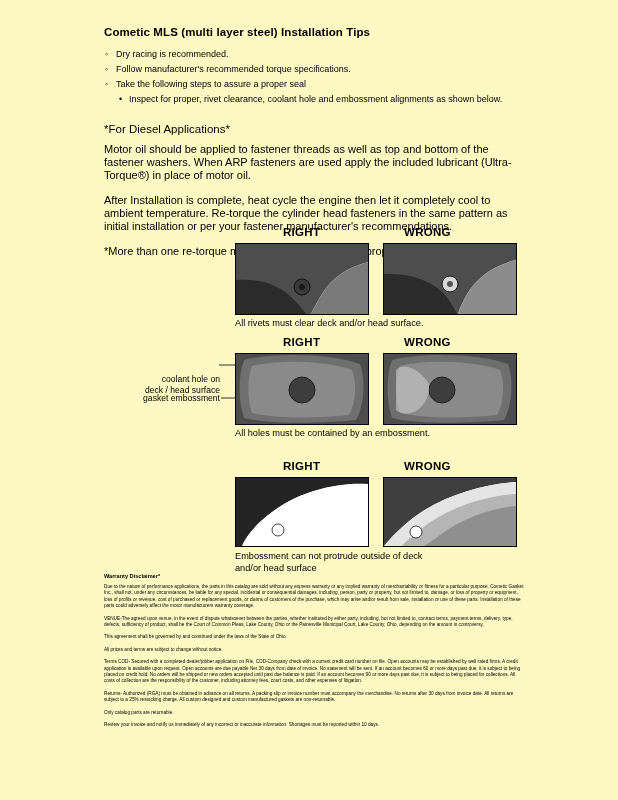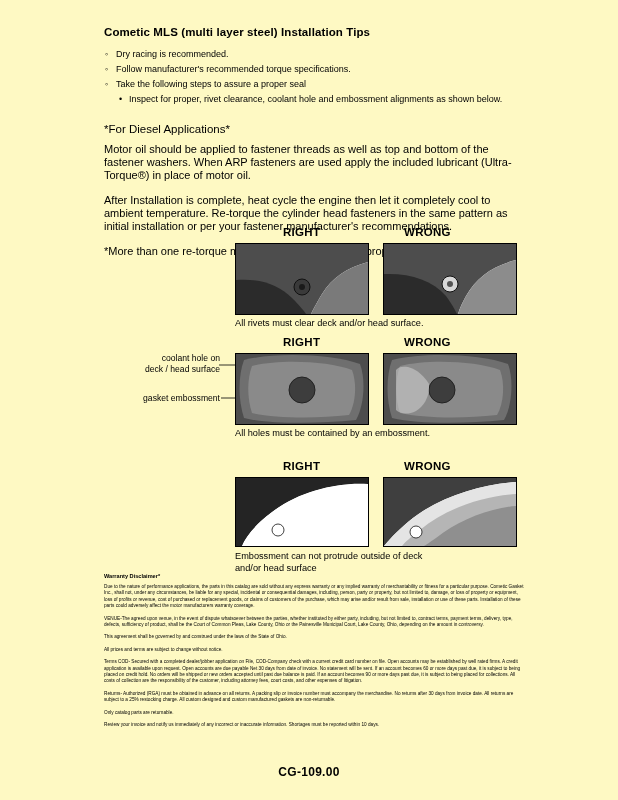--- a/index.html
+++ b/index.html
@@ -201,21 +201,21 @@
         </svg>
       </div>
 
       <div class="caption" style="left:235px; top:91px;">All rivets must clear deck and/or head surface.</div>
     </div>
 
     <div class="figrow" style="height:110px; margin-top:10px;">
       <div class="figlabel" style="left:283px; top:0px;">RIGHT</div>
       <div class="figlabel" style="left:404px; top:0px;">WRONG</div>
 
-      <div class="annot" style="left:108px; top:17px; width:112px;">
+      <div class="annot" style="left:108px; top:38px; width:112px;">
         <span>coolant hole on</span><br>
         <span>deck / head surface</span>
       </div>
       <div class="annot" style="left:92px; top:57px; width:128px;">gasket embossment</div>
 
       <svg style="position:absolute; left:215px; top:18px;" width="110" height="70" viewBox="0 0 110 70" xmlns="http://www.w3.org/2000/svg">
         <line x1="4" y1="11" x2="62" y2="11" stroke="#000" stroke-width="0.8"></line>
         <line x1="62" y1="11" x2="84" y2="26" stroke="#000" stroke-width="0.8"></line>
         <line x1="6" y1="44" x2="54" y2="44" stroke="#000" stroke-width="0.8"></line>
         <line x1="54" y1="44" x2="74" y2="36" stroke="#000" stroke-width="0.8"></line>
@@ -284,15 +284,14 @@
     <p>Due to the nature of performance applications, the parts in this catalog are sold without any express warranty or any implied warranty of merchantability or fitness for a particular purpose.  Cometic Gasket Inc., shall not, under any circumstances, be liable for any special, incidental or consequential damages, including, person, party or property, but not limited to, damage, or loss of property or equipment, loss of profits or revenue, cost of purchased or replacement goods, or claims of customers of the purchase, which may arise and/or result from sale, installation or use of these parts.  Installation of these parts could adversely affect the motor manufacturers warranty coverage.</p>
     <p>VENUE-The agreed upon venue, in the event of dispute whatsoever between the parties, whether instituted by either party, including, but not limited to, contract terms, payment terms, delivery, type, defects, sufficiency of product, shall be the Court of Common Pleas, Lake County, Ohio or the Painesville Municipal Court, Lake County, Ohio, depending on the amount in controversy.</p>
     <p>This agreement shall be governed by and construed under the laws of the State of Ohio.</p>
     <p>All prices and terms are subject to change without notice.</p>
     <p>Terms COD- Secured with a completed dealer/jobber application on File, COD-Company check with a current credit card number on file.  Open accounts may be established by well rated firms.  A credit application is available upon request.  Open accounts are due payable Net 30 days from date of invoice.  No statement will be sent.  If an account becomes 60 or more days past due, it is subject to being placed on credit hold.  No orders will be shipped or new orders accepted until past due balance is paid.  If an account becomes 90 or more days past due, it is subject to being placed for collections.  All costs of collection are the responsibility of the customer, including attorney fees, court costs, and other expenses of litigation.</p>
     <p>Returns- Authorized (RGA) must be obtained in advance on all returns.  A packing slip or invoice number must accompany the merchandise.  No returns after 30 days from invoice date.  All returns are subject to a 25% restocking charge.  All custom designed and custom manufactured gaskets are non-returnable.</p>
     <p>Only catalog parts are returnable.</p>
     <p>Review your invoice and notify us immediately of any incorrect or inaccurate information.  Shortages must be reported within 10 days.</p>
   </div>
 
-  <div class="docnum">CG-109.00</div>
 
 </div>
 
 </body></html>

